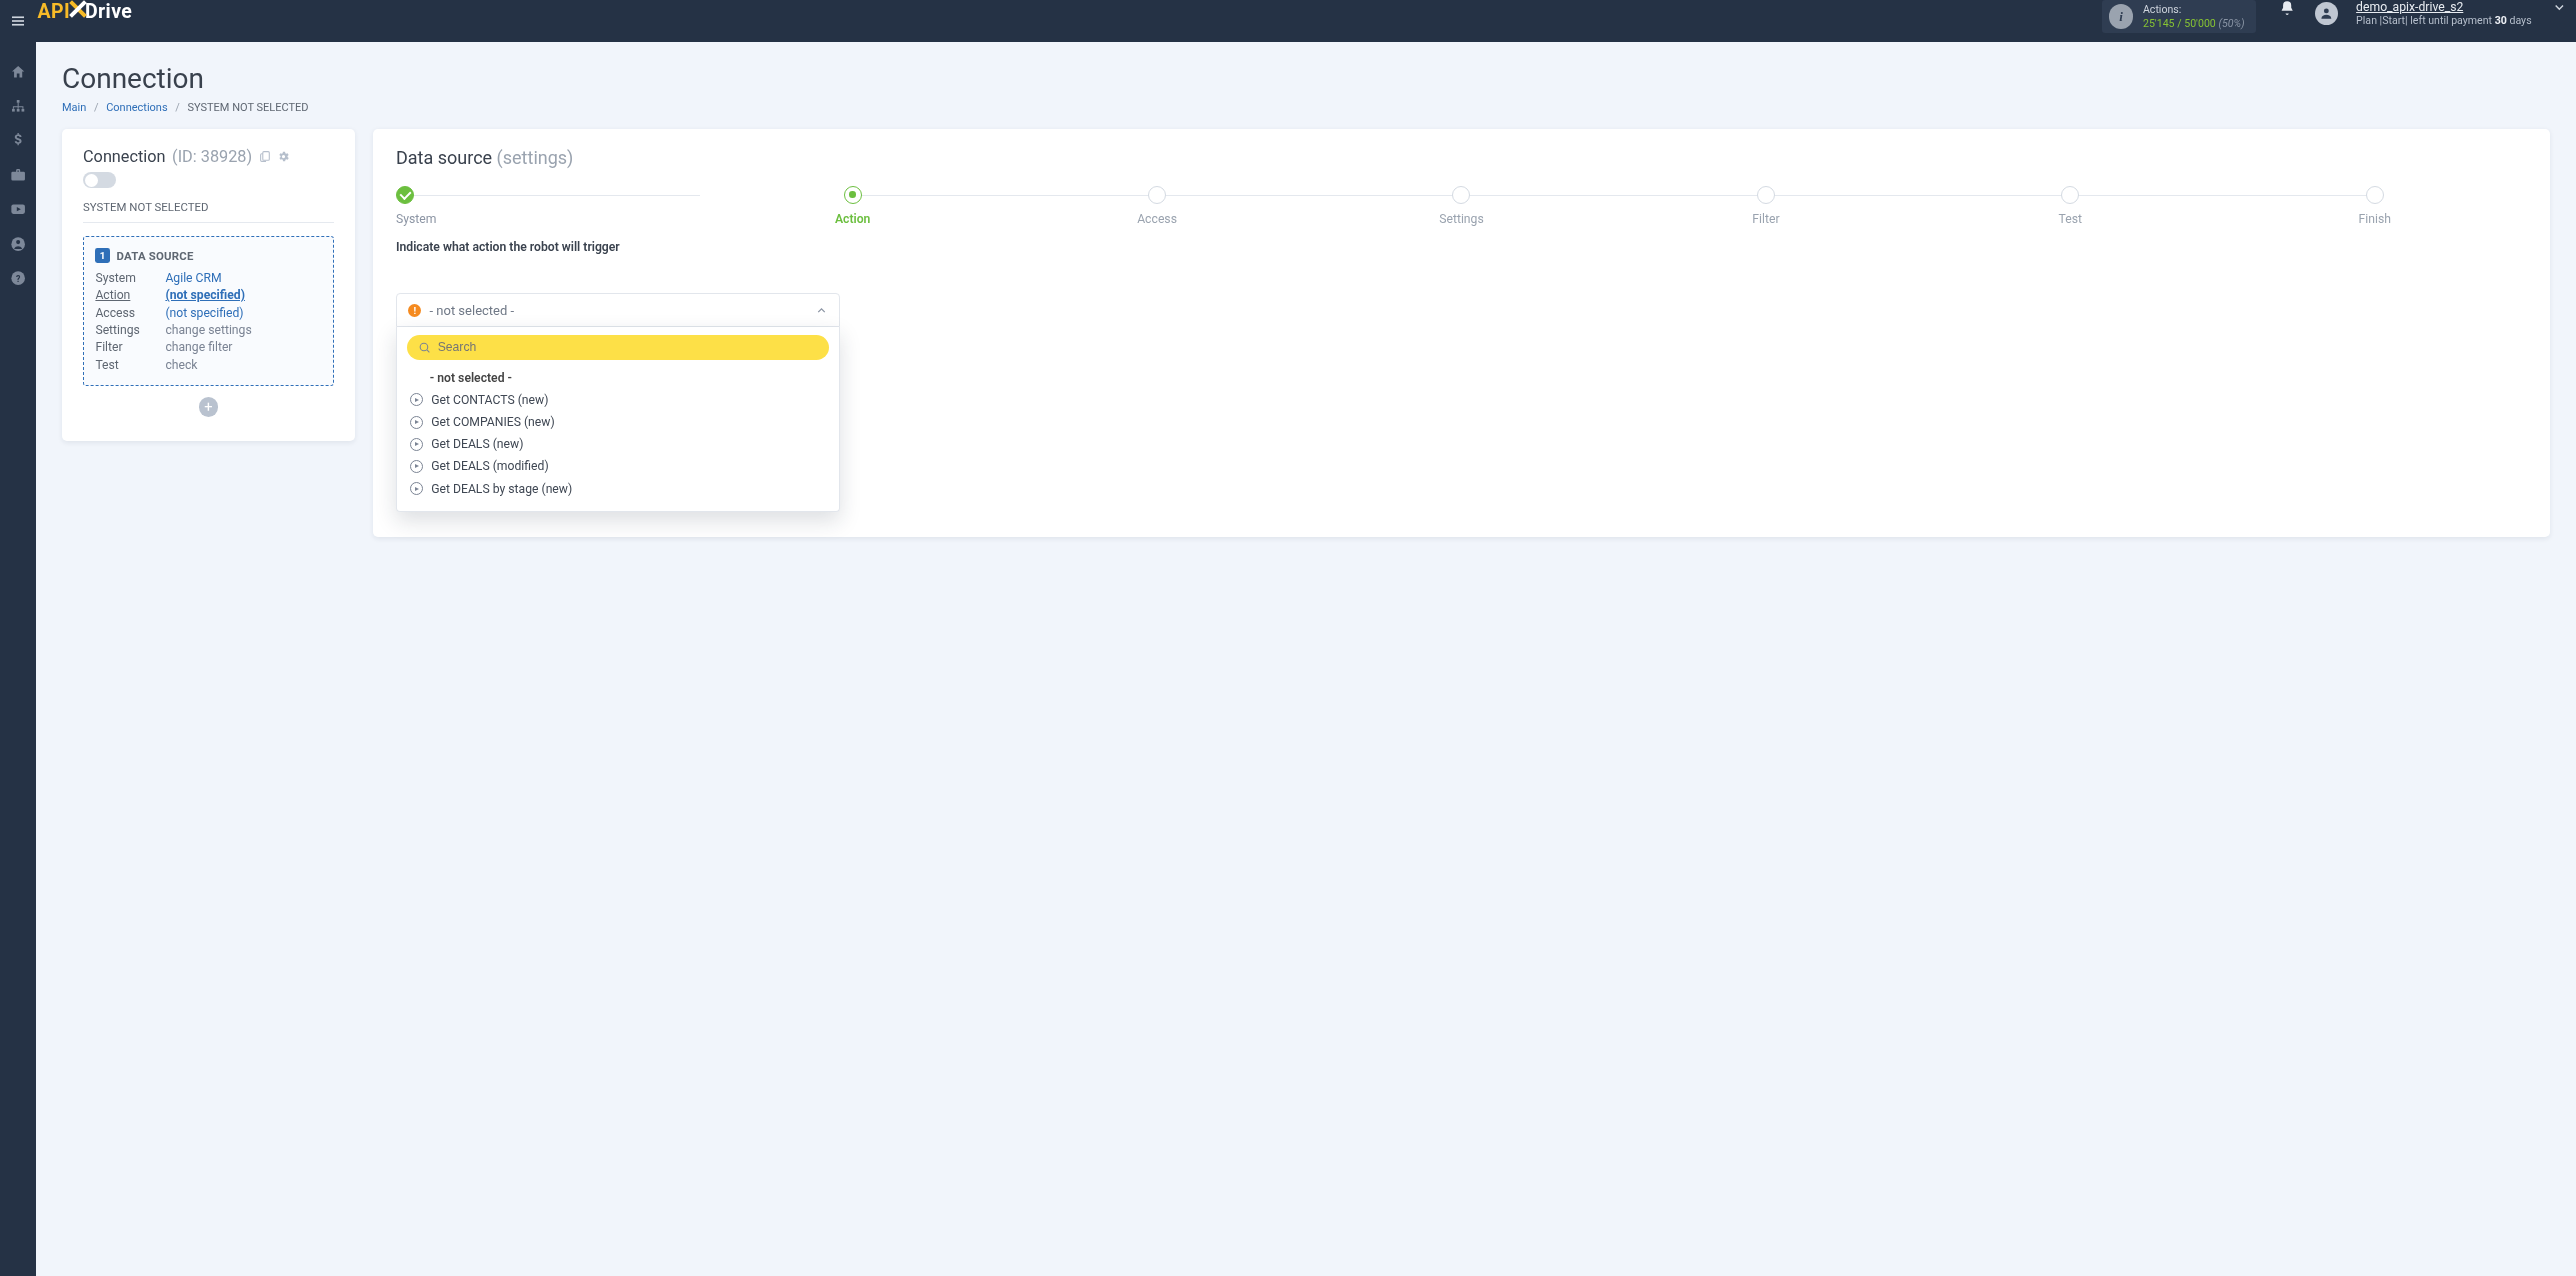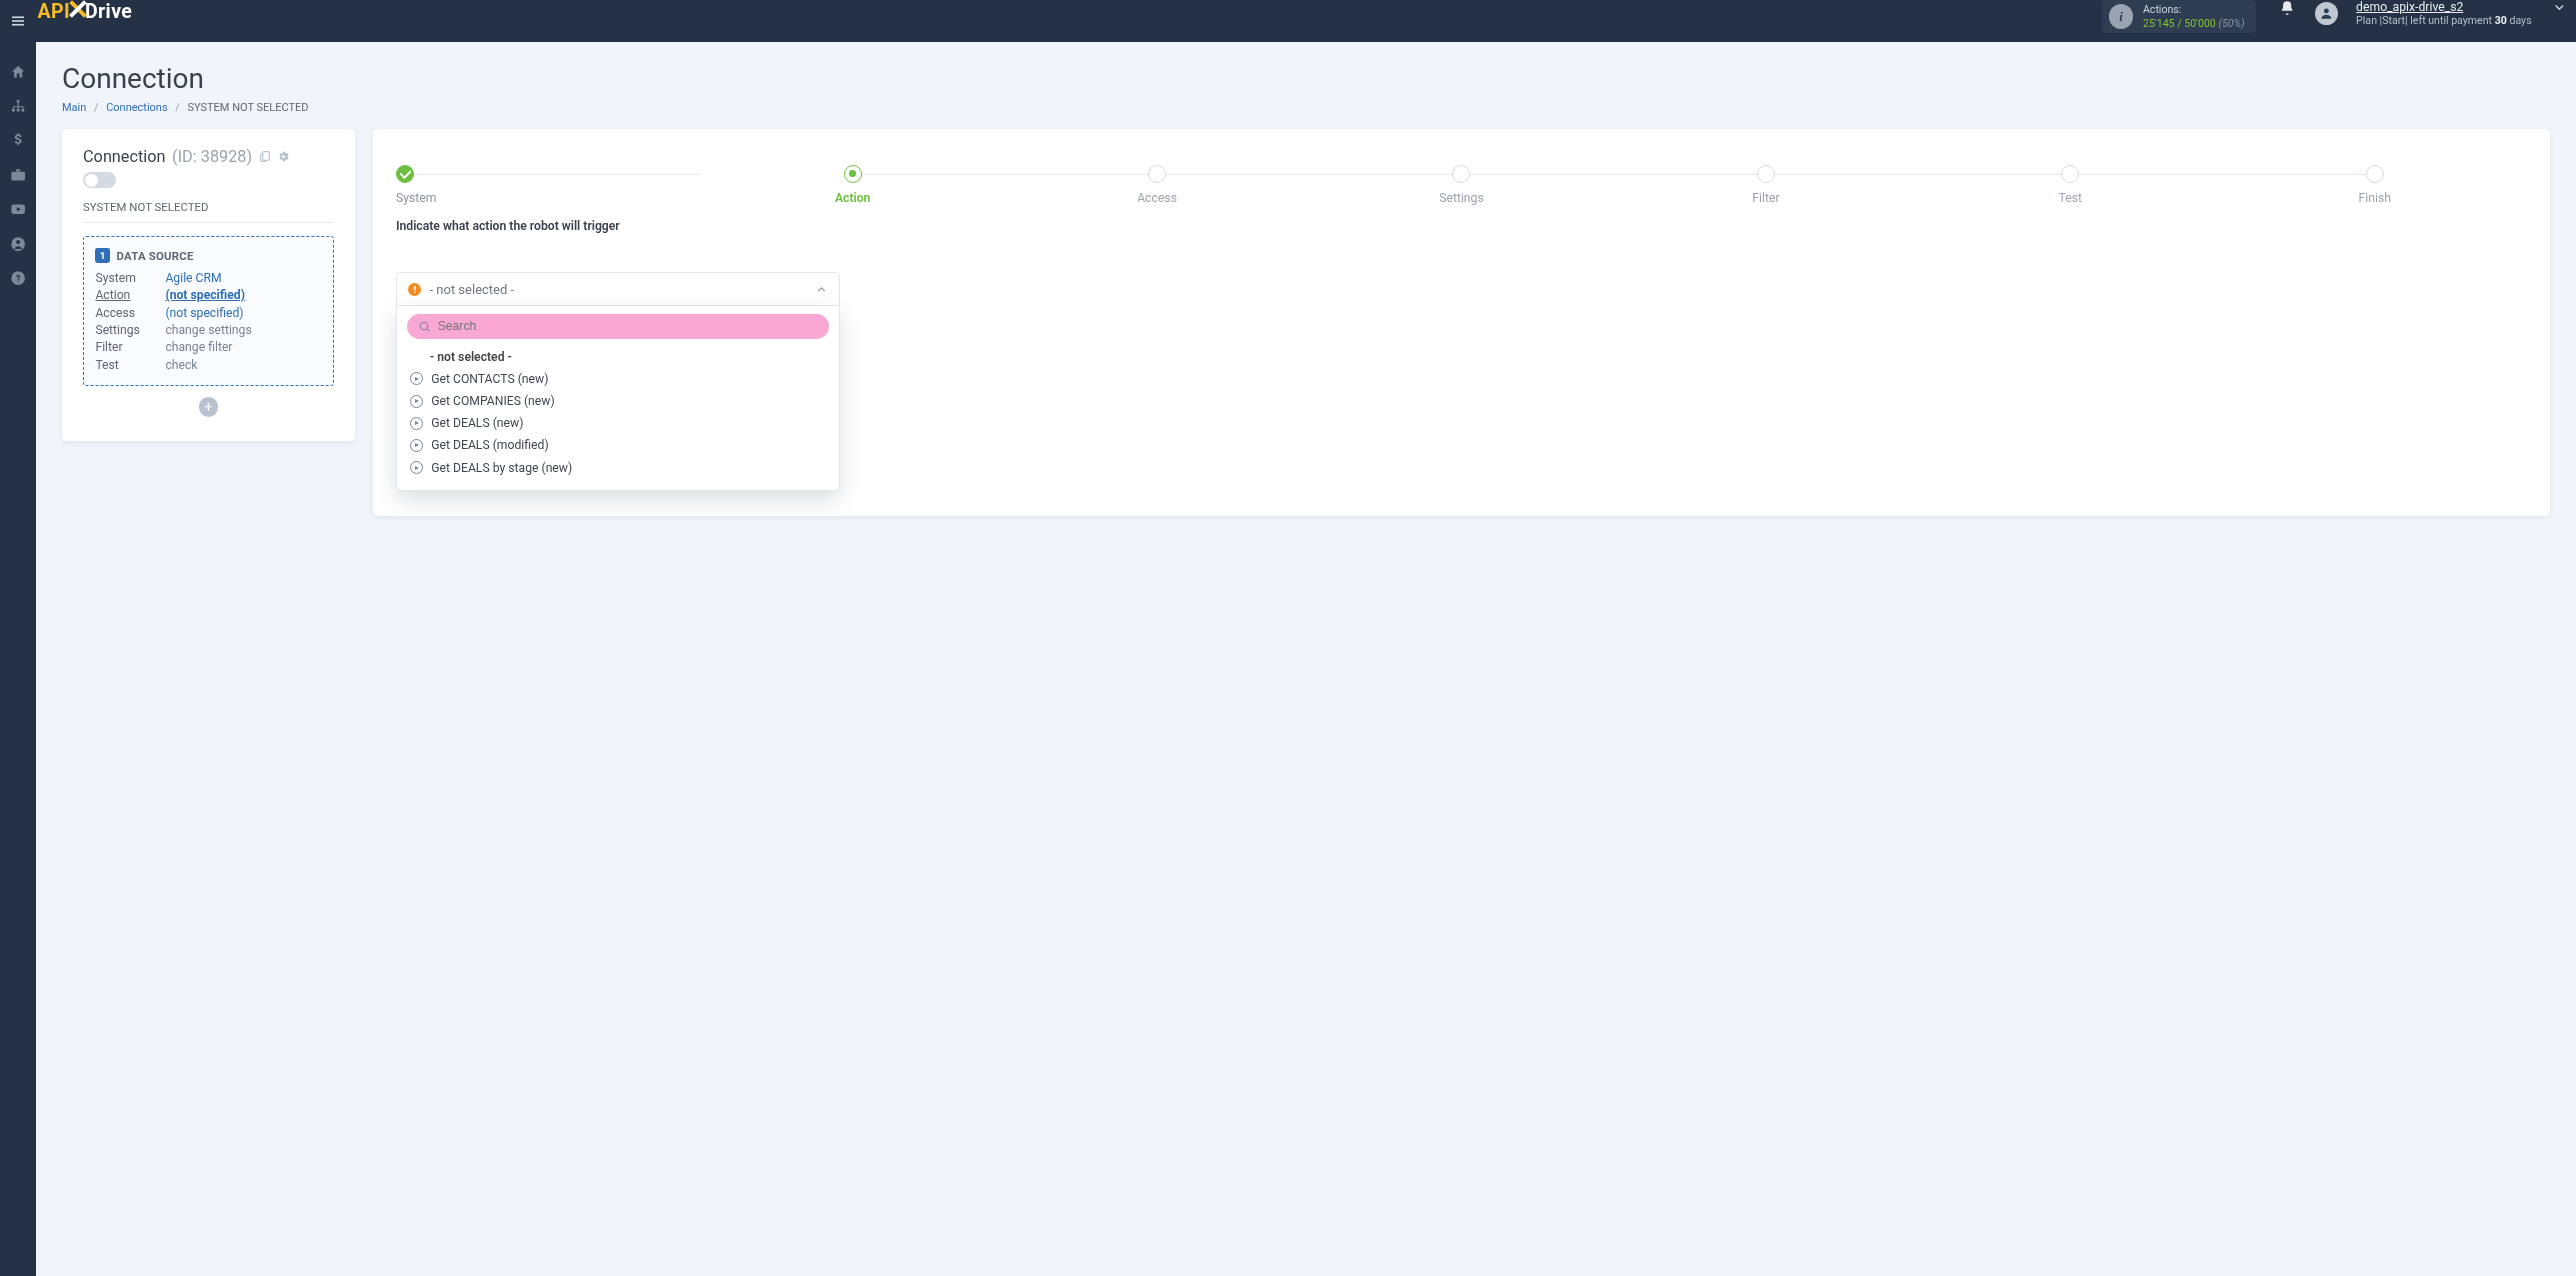--- a/index.html
+++ b/index.html
@@ -90,21 +90,21 @@
 
 .field-label { font-size: 12.2px; font-weight: 600; color: #3a424e; margin-bottom: 8.1px; }
 
 .combo { width: 444px; position: relative; margin-top: 39px; }
 .combo-input { border: 0.8px solid #e2e6ec; border-radius: 4.1px 4.1px 0 0; background: #fff; padding: 8.1px 11.4px; display: flex; align-items: center; gap: 8.1px; cursor: pointer; }
 .warn-dot { width: 13px; height: 13px; background: #f58a1f; border-radius: 50%; position: relative; flex-shrink: 0; }
 .warn-dot::before { content:"!"; position:absolute; inset:0; display:flex; align-items:center; justify-content:center; color:#fff; font-size:9.8px; font-weight:700; }
 .combo-input .ph { color: #6f7886; flex: 1; }
 .combo-input .chev { color: #8c95a4; }
 .combo-panel { border: 0.8px solid #e2e6ec; border-top: none; border-radius: 0 0 4.1px 4.1px; background: #fff; box-shadow: 0 8.1px 21px rgba(30,40,60,0.15); padding: 8.1px 9.8px 11.4px; }
-.search-wrap { background: #f9a8d4; border-radius: 14.7px; padding: 5.7px 11.4px; display: flex; align-items: center; gap: 6.5px; color: #7b8494; margin-bottom: 6.5px; }
+.search-wrap { background: #fde047; border-radius: 14.7px; padding: 5.7px 11.4px; display: flex; align-items: center; gap: 6.5px; color: #7b8494; margin-bottom: 6.5px; }
 .search-wrap input { border: none; background: transparent; outline: none; flex: 1; font-size: 12.2px; color: #444; }
 .opt { display: flex; align-items: center; gap: 8.1px; padding: 4.1px 6.5px 4.1px 3.3px; font-size: 12.2px; color: #3f4753; cursor: pointer; border-radius: 3.3px; }
 .opt .play { width: 13px; height: 13px; border: 1.3px solid #7b8494; border-radius: 50%; display:flex; align-items:center; justify-content:center; flex-shrink:0;}
 .opt .play::after { content:""; width:0; height:0; border-left:4.1px solid #7b8494; border-top:2.9px solid transparent; border-bottom:2.9px solid transparent; margin-left:0.8px;}
 .opt.header-opt { font-weight:600; color:#444; padding-left: 23px; }
 
 svg { display: block; }
 </style>
 </head>
 <body>
@@ -261,20 +261,24 @@
           <div class="v-muted">change filter</div>
 
           <div class="k">Test</div>
           <div class="v-muted">check</div>
         </div>
       </div>
       <div class="add-circle">+</div>
     </div>
 
     <div class="card right-card">
+      <div class="right-title">
+        <span>Data source</span>
+        <span class="muted">(settings)</span>
+      </div>
 
       <div class="stepper">
         <div class="step done">
             <div class="dot"></div>
             <div class="lbl">System</div>
           </div>
         <div class="step active">
             <div class="dot"></div>
             <div class="lbl">Action</div>
           </div>

